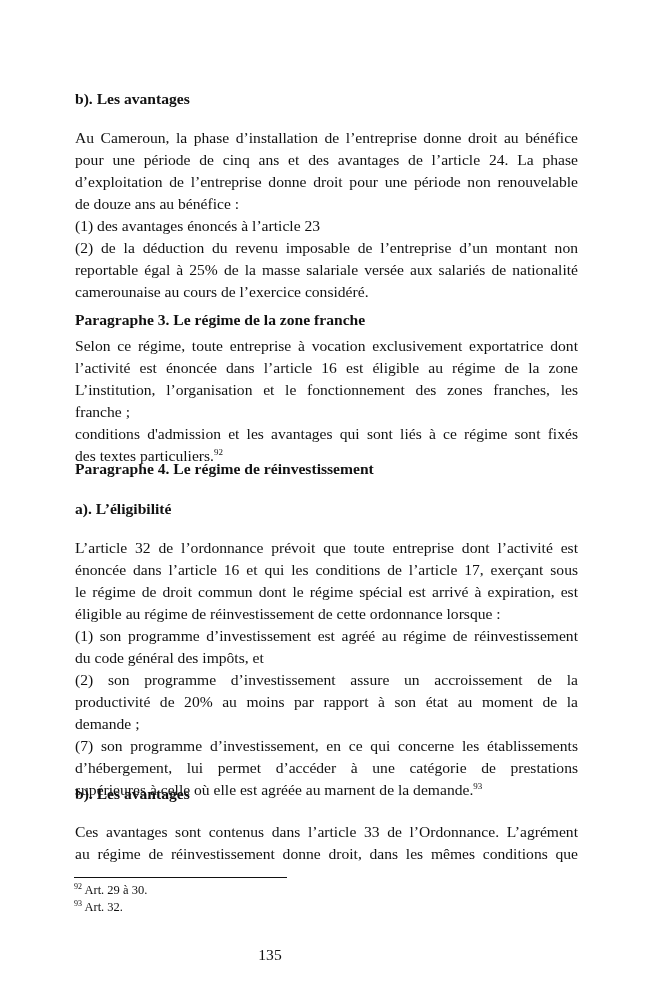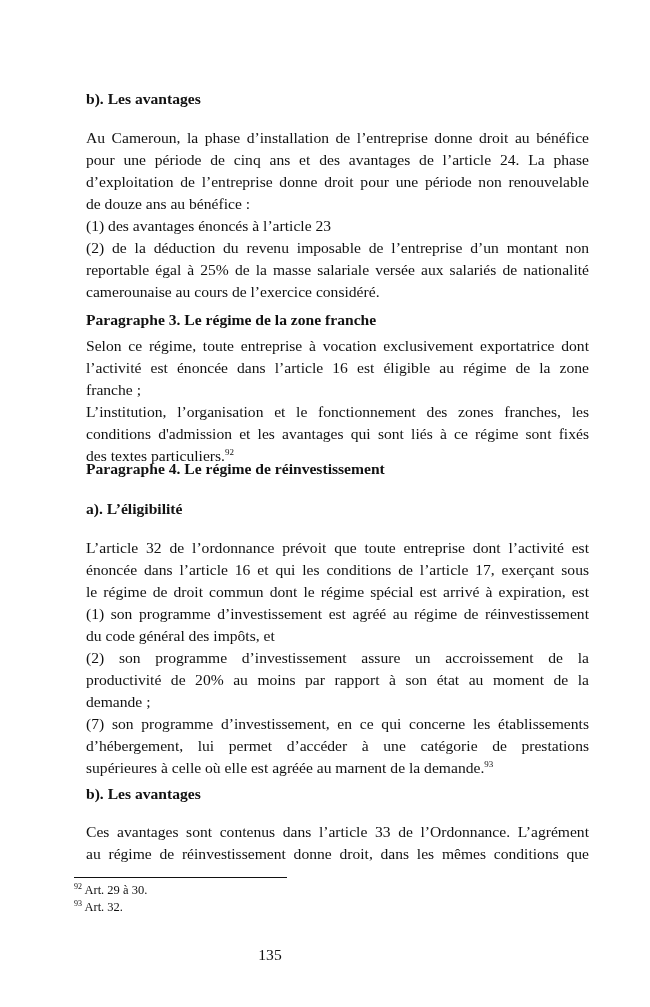--- a/index.html
+++ b/index.html
@@ -16,21 +16,21 @@
       color: #111111;
     }
     .page {
       position: absolute;
       left: 74px;
       top: 0;
       width: 503px;
     }
     .block {
       position: absolute;
-      left: 12px;
+      left: 1px;
       width: 503px;
       font-size: 15.6px;
       line-height: 22px;
       text-align: justify;
     }
     .heading {
       font-weight: bold;
       text-align: left;
     }
     .line {
@@ -93,38 +93,39 @@
     <span class="line">camerounaise au cours de l’exercice considéré.</span>
   </div>
 
   <div class="block heading" style="top:309px;">
     <span>Paragraphe 3. Le régime de la zone franche</span>
   </div>
 
   <div class="block" style="top:335px;">
     <span class="line just">Selon ce régime, toute entreprise à vocation exclusivement exportatrice dont</span>
     <span class="line just">l’activité est énoncée dans l’article 16 est éligible au régime de la zone</span>
+    <span class="line just">L’institution, l’organisation et le fonctionnement des zones franches, les</span>
     <span class="line">franche ;</span>
-    <span class="line just">L’institution, l’organisation et le fonctionnement des zones franches, les</span>
     <span class="line just">conditions d'admission et les avantages qui sont liés à ce régime sont fixés</span>
     <span class="line"><span>des textes particuliers.</span><sup>92</sup></span>
   </div>
 
   <div class="block heading" style="top:458px;">
     <span>Paragraphe 4. Le régime de réinvestissement</span>
   </div>
 
   <div class="block heading" style="top:498px;">
     <span>a). L’éligibilité</span>
   </div>
 
   <div class="block" style="top:537px;">
     <span class="line just">L’article 32 de l’ordonnance prévoit que toute entreprise dont l’activité est</span>
     <span class="line just">énoncée dans l’article 16 et qui les conditions de l’article 17, exerçant sous</span>
     <span class="line just">le régime de droit commun dont le régime spécial est arrivé à expiration, est</span>
+    <span class="line">éligible au régime de réinvestissement de cette ordonnance lorsque :</span>
     <span class="line just">(1) son programme d’investissement est agréé au régime de réinvestissement</span>
     <span class="line">du code général des impôts, et</span>
     <span class="line just">(2) son programme d’investissement assure un accroissement de la</span>
     <span class="line just">productivité de 20% au moins par rapport à son état au moment de la</span>
     <span class="line">demande ;</span>
     <span class="line just">(7) son programme d’investissement, en ce qui concerne les établissements</span>
     <span class="line just">d’hébergement, lui permet d’accéder à une catégorie de prestations</span>
     <span class="line"><span>supérieures à celle où elle est agréée au marnent de la demande.</span><sup>93</sup></span>
   </div>
 

